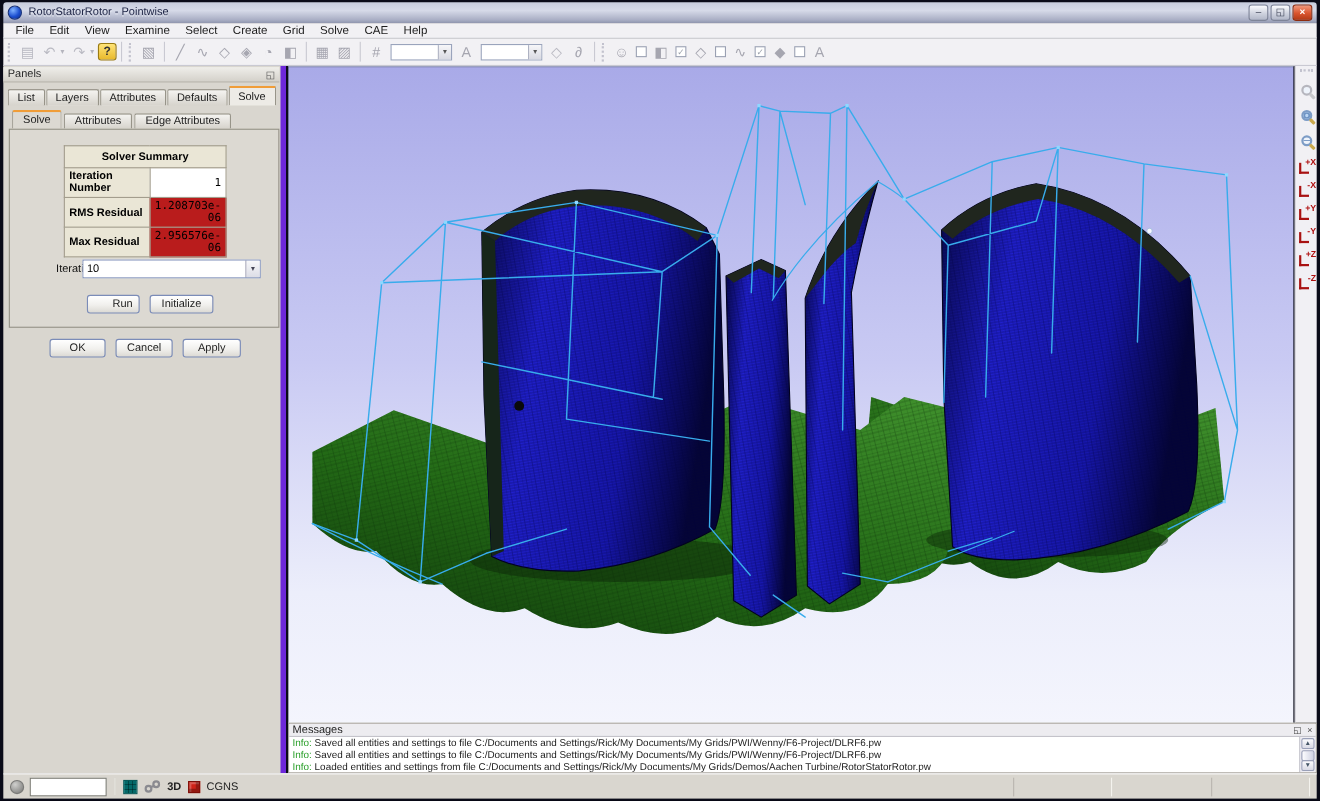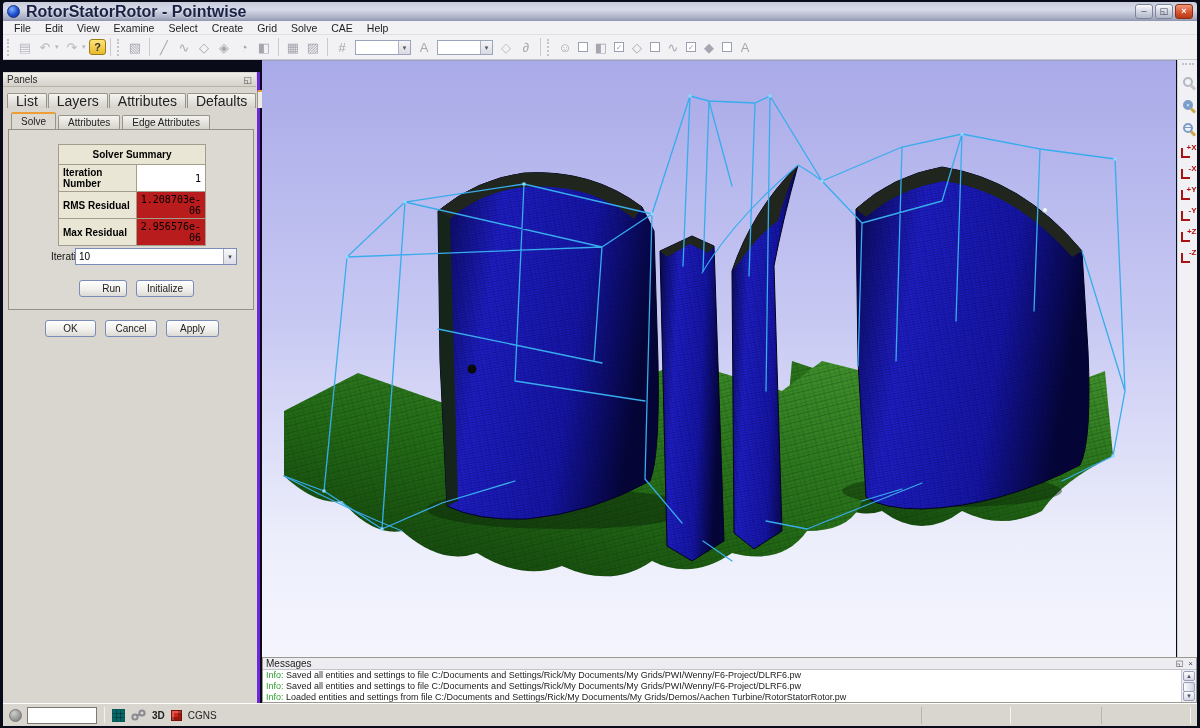--- a/index.html
+++ b/index.html
@@ -7,21 +7,21 @@
   body { font-family:"Liberation Sans", sans-serif; background:#05060f; overflow:hidden; }
   .window { position:relative; width:1200px; height:728px; background:#0a0b18; }
 
   
   .titlebar { position:absolute; left:3px; top:2px; right:3px; height:19px;
     background:linear-gradient(180deg,#c7ccdc 0%,#d6dae8 40%,#a9aec4 85%,#8f95ad 100%);
     display:flex; align-items:center; padding:0 4px; border-radius:3px 3px 0 0; }
   .app-icon { width:13px; height:13px; border-radius:50%;
     background:radial-gradient(circle at 35% 30%, #7fb2ff 0%, #1d4fd0 55%, #0a2b86 100%);
     border:1px solid #16307a; flex:0 0 auto; }
-  .title-text { margin-left:6px; font-size:16px; font-weight:bold; color:#1a2142;
+  .title-text { margin-left:6px; font-size:10px; font-weight:normal; color:#1a2142;
     text-shadow:0 1px 0 rgba(255,255,255,.4); flex:1 1 auto; white-space:nowrap; }
   .win-btn { width:18px; height:15px; margin-left:2px; border-radius:3px; border:1px solid #7e8498;
     background:linear-gradient(#fdfdff,#cfd3df 55%,#b2b7c8); color:#3a3f52; font-size:9px;
     line-height:13px; text-align:center; }
   .win-btn.close { background:linear-gradient(#f0977c,#d9542e 55%,#b23a17); border-color:#8e2c10; color:#fff; font-weight:bold; }
 
   
   .menubar { position:absolute; left:3px; top:21px; right:3px; height:14px; background:#f2f1f4;
     display:flex; align-items:center; padding-left:4px; border-bottom:1px solid #e0dfe4; }
   .menu-item { font-size:10.5px; color:#1c1c1c; padding:0 7px; line-height:14px; }
@@ -38,29 +38,29 @@
     border-radius:3px; color:#333; font-weight:bold; font-size:11px; }
   .tb-arrow { font-size:7px; color:#b4b4bd; width:7px; }
   .tb-combo { width:56px; height:15px; background:#fff; border:1px solid #9aa4bc; display:flex; margin:0 3px; }
   .tb-combo .cv { flex:1 1 auto; font-size:9px; }
   .tb-combo .dd { width:12px; background:linear-gradient(#f6f6f9,#d9dae2); border-left:1px solid #aeb2c2;
     font-size:7px; color:#555; text-align:center; line-height:13px; }
   .tb-check { width:10px; height:10px; background:#fff; border:1px solid #9aa0b2; margin:0 3px;
     font-size:8px; line-height:9px; text-align:center; color:#9aa0aa; }
 
   
-  .left-panel { position:absolute; left:3px; top:72px; width:257px; height:643px; background:#d9d6cf;
-    border-right:3px solid #6d28d9; }
+  .left-panel { position:absolute; left:3px; top:60px; width:257px; height:643px; background:#d9d6cf;
+    border-right:5px solid #6d28d9; }
   .panel-header { position:absolute; left:0; top:1px; right:1px; height:14px;
     background:linear-gradient(#efeeea,#d4d1ca); display:flex; align-items:center; padding:0 4px;
     border-bottom:1px solid #b7b4ab; }
   .panel-header .ph-title { flex:1 1 auto; font-size:10px; color:#2a2a2a; }
   .panel-header .ph-icon { font-size:9px; color:#555; }
   .tabs-row { position:absolute; left:4px; top:19px; right:2px; height:17px; display:flex; align-items:flex-end; }
-  .tab { height:15px; padding:0 8px; font-size:14px; line-height:15px; color:#222;
+  .tab { height:15px; padding:0 8px; font-size:10px; line-height:15px; color:#222;
     background:linear-gradient(#f5f4f1,#d6d3cc); border:1px solid #979489; border-bottom:none;
     border-radius:2px 2px 0 0; margin-right:1px; }
   .tab.active { height:18px; line-height:17px; background:#edebe6; border-top:2px solid #f09d38; }
   .subtabs-row { position:absolute; left:8px; top:41px; right:8px; height:16px; display:flex; align-items:flex-end; }
   .subtab { height:14px; padding:0 9px; font-size:10px; line-height:14px; color:#222;
     background:linear-gradient(#f5f4f1,#d6d3cc); border:1px solid #979489; border-bottom:none;
     border-radius:2px 2px 0 0; margin-right:2px; }
   .subtab.active { height:17px; line-height:16px; background:#dcd9d2; border-top:2px solid #f09d38; }
   .content-box { position:absolute; left:5px; top:57px; width:246px; height:181px;
     border:1px solid #949186; background:#dcd9d2; }

